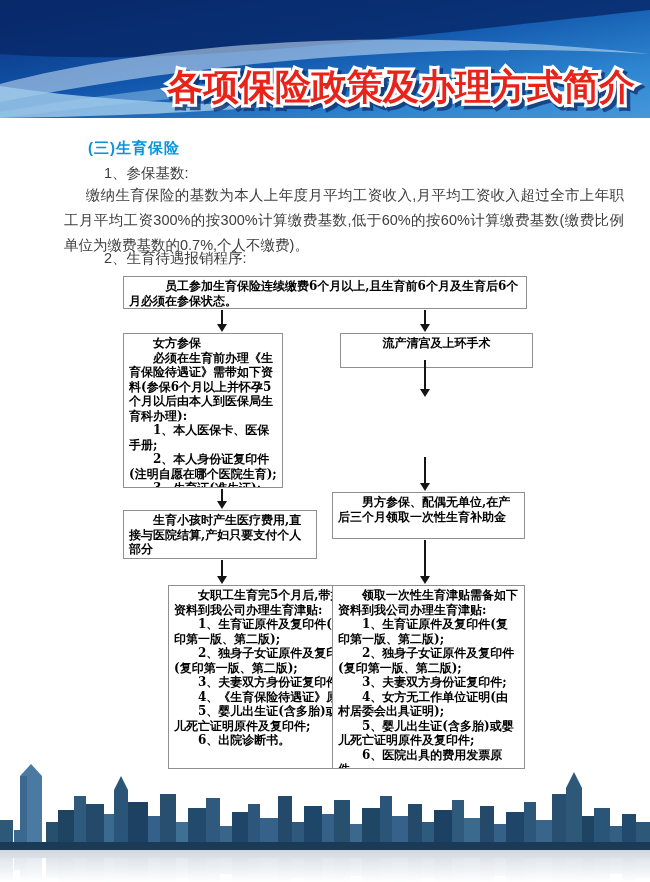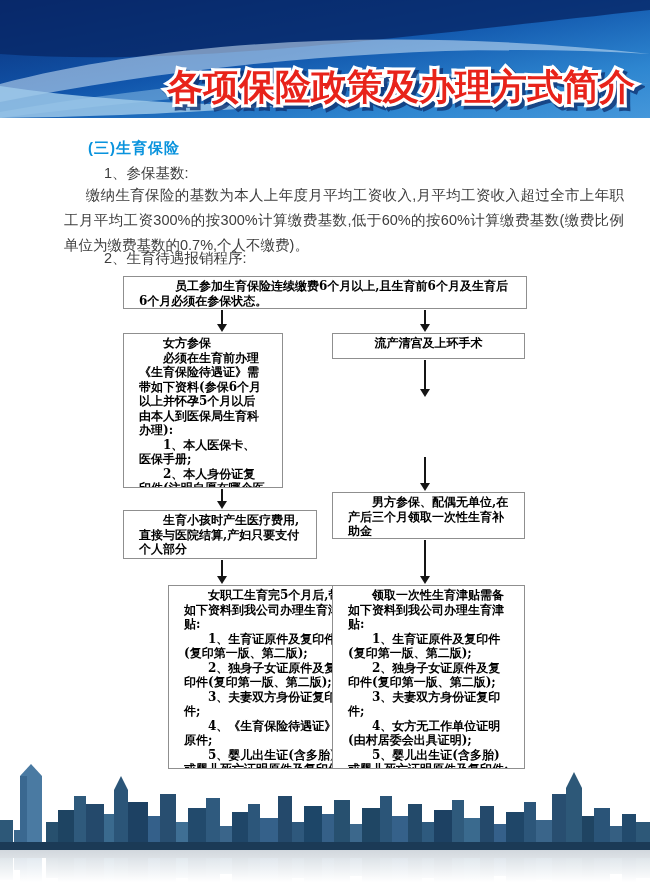--- a/index.html
+++ b/index.html
@@ -9,21 +9,21 @@
   .hdr{position:absolute;top:0;left:0;width:650px;height:118px;}
   
   .sec-heading{position:absolute;left:88px;top:139px;font-size:15px;font-weight:bold;
         color:#0993dd;letter-spacing:1px;}
   .sub-label{position:absolute;font-size:14.5px;color:#3d3d3d;}
   .para{position:absolute;left:64px;top:183px;width:560px;font-size:14.5px;line-height:25px;
         color:#3d3d3d;text-indent:1.5em;text-align:justify;}
   
   .fbox{position:absolute;box-sizing:border-box;border:1px solid #8f8f8f;background:#fff;
         font-family:"DejaVu Serif",serif;font-weight:bold;color:#000;
-        font-size:12px;line-height:14.5px;padding:2px 15px;white-space:pre-line;overflow:hidden;}
+        font-size:12px;line-height:14.5px;padding:2px 5px;white-space:pre-line;overflow:hidden;}
   .fbox.center{text-align:center;white-space:normal;}
   .arrow{position:absolute;width:10px;}
   .arrow::before{content:"";position:absolute;left:4px;top:0;bottom:7px;width:2px;background:#151515;}
   .arrow::after{content:"";position:absolute;left:0;bottom:0;width:0;height:0;
         border-left:5px solid transparent;border-right:5px solid transparent;border-top:8px solid #151515;}
   
   .skyline{position:absolute;left:0;top:762px;width:650px;height:120px;}
 </style>
 </head>
 <body>
@@ -71,21 +71,21 @@
   <div class="fbox" style="left:123px;top:510px;width:194px;height:49px;">　　生育小孩时产生医疗费用,直接与医院结算,产妇只要支付个人部分</div>
   <div class="arrow" style="left:217px;top:560px;height:24px;"></div>
   <div class="fbox" style="left:123px;top:585px;width:194px;height:184px;margin-left:45px;">　　女职工生育完5个月后,带如下资料到我公司办理生育津贴:
 　　1、生育证原件及复印件(复印第一版、第二版);
 　　2、独身子女证原件及复印件(复印第一版、第二版);
 　　3、夫妻双方身份证复印件;
 　　4、《生育保险待遇证》原件;
 　　5、婴儿出生证(含多胎)或婴儿死亡证明原件及复印件;
 　　6、出院诊断书。</div>
 
-  <div class="fbox center" style="left:332px;top:333px;width:193px;height:26px;">流产清宫及上环手术</div>
+  <div class="fbox center" style="left:340px;top:333px;width:193px;height:35px;">流产清宫及上环手术</div>
   <div class="arrow" style="left:420px;top:360px;height:37px;"></div>
   <div class="arrow" style="left:420px;top:457px;height:34px;"></div>
   <div class="fbox" style="left:332px;top:492px;width:193px;height:47px;">　　男方参保、配偶无单位,在产后三个月领取一次性生育补助金</div>
   <div class="arrow" style="left:420px;top:540px;height:44px;"></div>
   <div class="fbox" style="left:332px;top:585px;width:193px;height:184px;">　　领取一次性生育津贴需备如下资料到我公司办理生育津贴:
 　　1、生育证原件及复印件(复印第一版、第二版);
 　　2、独身子女证原件及复印件(复印第一版、第二版);
 　　3、夫妻双方身份证复印件;
 　　4、女方无工作单位证明(由村居委会出具证明);
 　　5、婴儿出生证(含多胎)或婴儿死亡证明原件及复印件;

